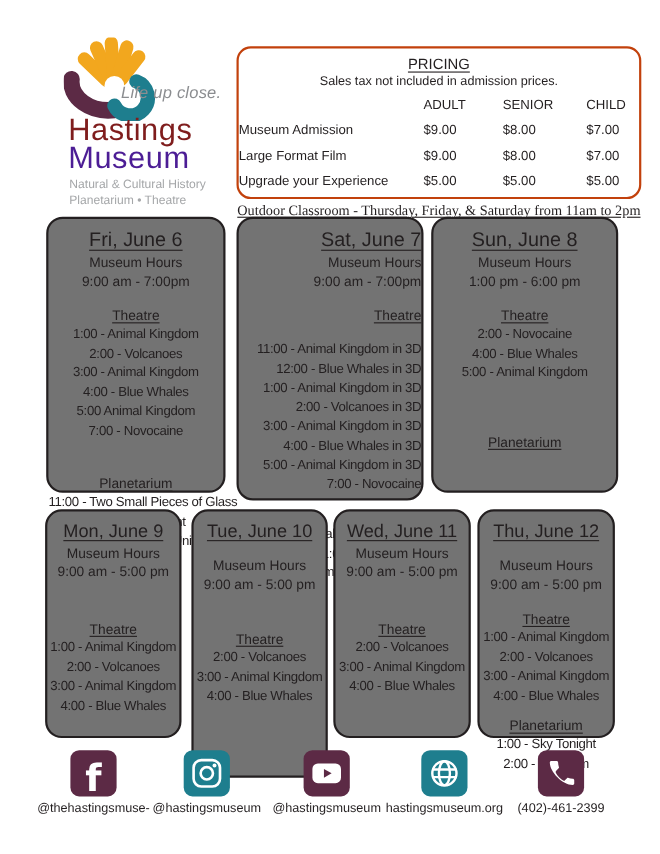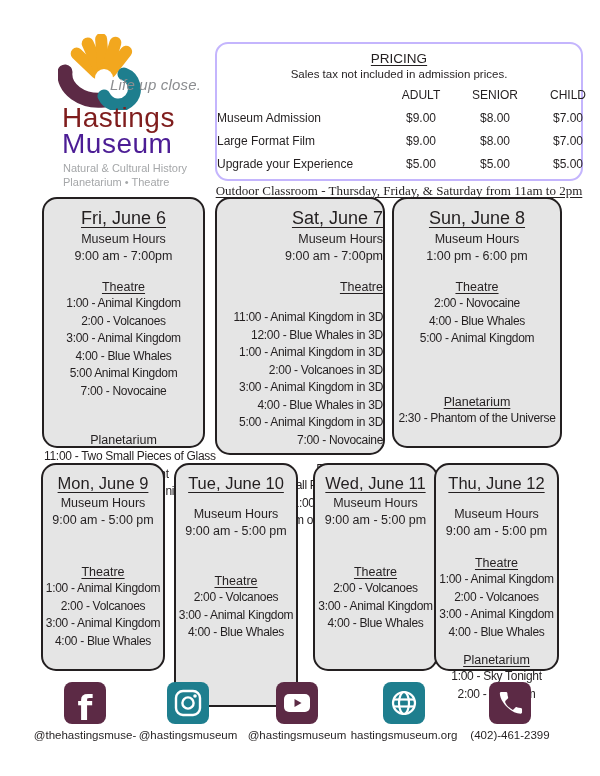--- a/index.html
+++ b/index.html
@@ -11,47 +11,47 @@
   
   .logo-mark { position:absolute; left:58px; top:34px; width:86px; height:76px; }
   .tagline { position:absolute; left:110px; top:76px; font-size:15px; font-style:italic;
              color:#8b8d90; letter-spacing:0.2px; }
   .brand-1 { position:absolute; left:62px; top:102px; font-size:28px; color:#7f1d1d; letter-spacing:0.5px; }
   .brand-2 { position:absolute; left:62px; top:128px; font-size:28px; color:#4c1d95; letter-spacing:0.5px; }
   .brand-sub1 { position:absolute; left:63px; top:162px; font-size:11px; color:#a5a7a9; }
   .brand-sub2 { position:absolute; left:63px; top:176px; font-size:11px; color:#a5a7a9; }
   
   .pricing-box { position:absolute; left:215px; top:42px; width:368px; height:139px;
-    border:2px solid #c4b5fd; border-radius:13px; box-sizing:border-box; text-align:center; }
+    border:2px solid #c2410c; border-radius:13px; box-sizing:border-box; text-align:center; }
   .pricing-title { margin-top:7px; font-size:13.5px; text-decoration:underline; text-underline-offset:2px; }
   .pricing-sub { margin-top:2px; font-size:11.5px; }
   .price-grid { margin-top:8px; display:grid; grid-template-columns:168px 72px 76px 70px;
     row-gap:9px; font-size:12px; align-items:center; }
   .price-grid .lbl { text-align:left; }
-  .price-grid .col-h, .price-grid .val { text-align:center; }
+  .price-grid .col-h, .price-grid .val { text-align:left; }
   
   .outdoor-note { position:absolute; left:213px; top:183px; width:372px; text-align:center;
     font-family:"Liberation Serif", serif; font-size:13px; text-decoration:underline;
     text-underline-offset:2px; white-space:nowrap; }
   
   .day-card { position:absolute; border:2px solid #231f20; border-radius:15px;
-    box-sizing:border-box; text-align:center; background:#e5e5e5; }
+    box-sizing:border-box; text-align:center; background:#737373; }
   .day-title { margin-top:9px; font-size:18px; text-decoration:underline; text-underline-offset:3px; }
   .row2 .day-title { font-size:16.5px; }
   .hours-block { margin-top:2px; font-size:12.5px; line-height:17px; }
   .section { margin-top:15px; }
   .section-name { font-size:12.5px; text-decoration:underline; text-underline-offset:2px; }
   .lines { margin-top:1px; }
   .line { font-size:12px; line-height:17.5px; letter-spacing:-0.3px; white-space:nowrap; }
   #card-fri { left:42px;  top:197px; width:163px; height:251px; }
   #card-sat { left:215px; top:197px; width:170px; height:258px;text-align:right; }
   #card-sun { left:392px; top:197px; width:170px; height:251px; }
   #card-mon { left:41px;  top:463px; width:124px; height:208px; }
   #card-tue { left:174px; top:463px; width:124px; height:244px; }
-  #card-wed { left:313px; top:463px; width:125px; height:208px; }
+  #card-wed { left:303px; top:463px; width:125px; height:208px; }
   #card-thu { left:434px; top:463px; width:125px; height:208px; }
   #card-fri .sec-1 { margin-top:33px; }
   #card-sat .sec-0 .lines { margin-top:15px; }
   #card-sat .sec-1 { margin-top:13px; }
   #card-sun .sec-1 { margin-top:47px; }
   #card-mon .sec-0, #card-wed .sec-0 { margin-top:36px; }
   #card-tue .hours-block, #card-thu .hours-block { margin-top:13px; }
   #card-tue .sec-0 { margin-top:34px; }
   #card-thu .sec-0 { margin-top:16px; }
   #card-thu .sec-1 { margin-top:12px; }
@@ -181,21 +181,20 @@
         <div class="section-name">Theatre</div>
         <div class="lines">
           <div class="line">2:00 - Novocaine</div>
           <div class="line">4:00 - Blue Whales</div>
           <div class="line">5:00 - Animal Kingdom</div>
         </div>
       </div>
       <div class="section sec-1">
         <div class="section-name">Planetarium</div>
         <div class="lines">
-          <div class="line">2:30 - Phantom of the Universe</div>
         </div>
       </div>
     </div>
 </div>
 <div class="day-card row2" id="card-mon">
   <div class="day-title">Mon, June 9</div>
   <div class="hours-block">
     <div>Museum Hours</div>
     <div>9:00 am - 5:00 pm</div>
   </div>

